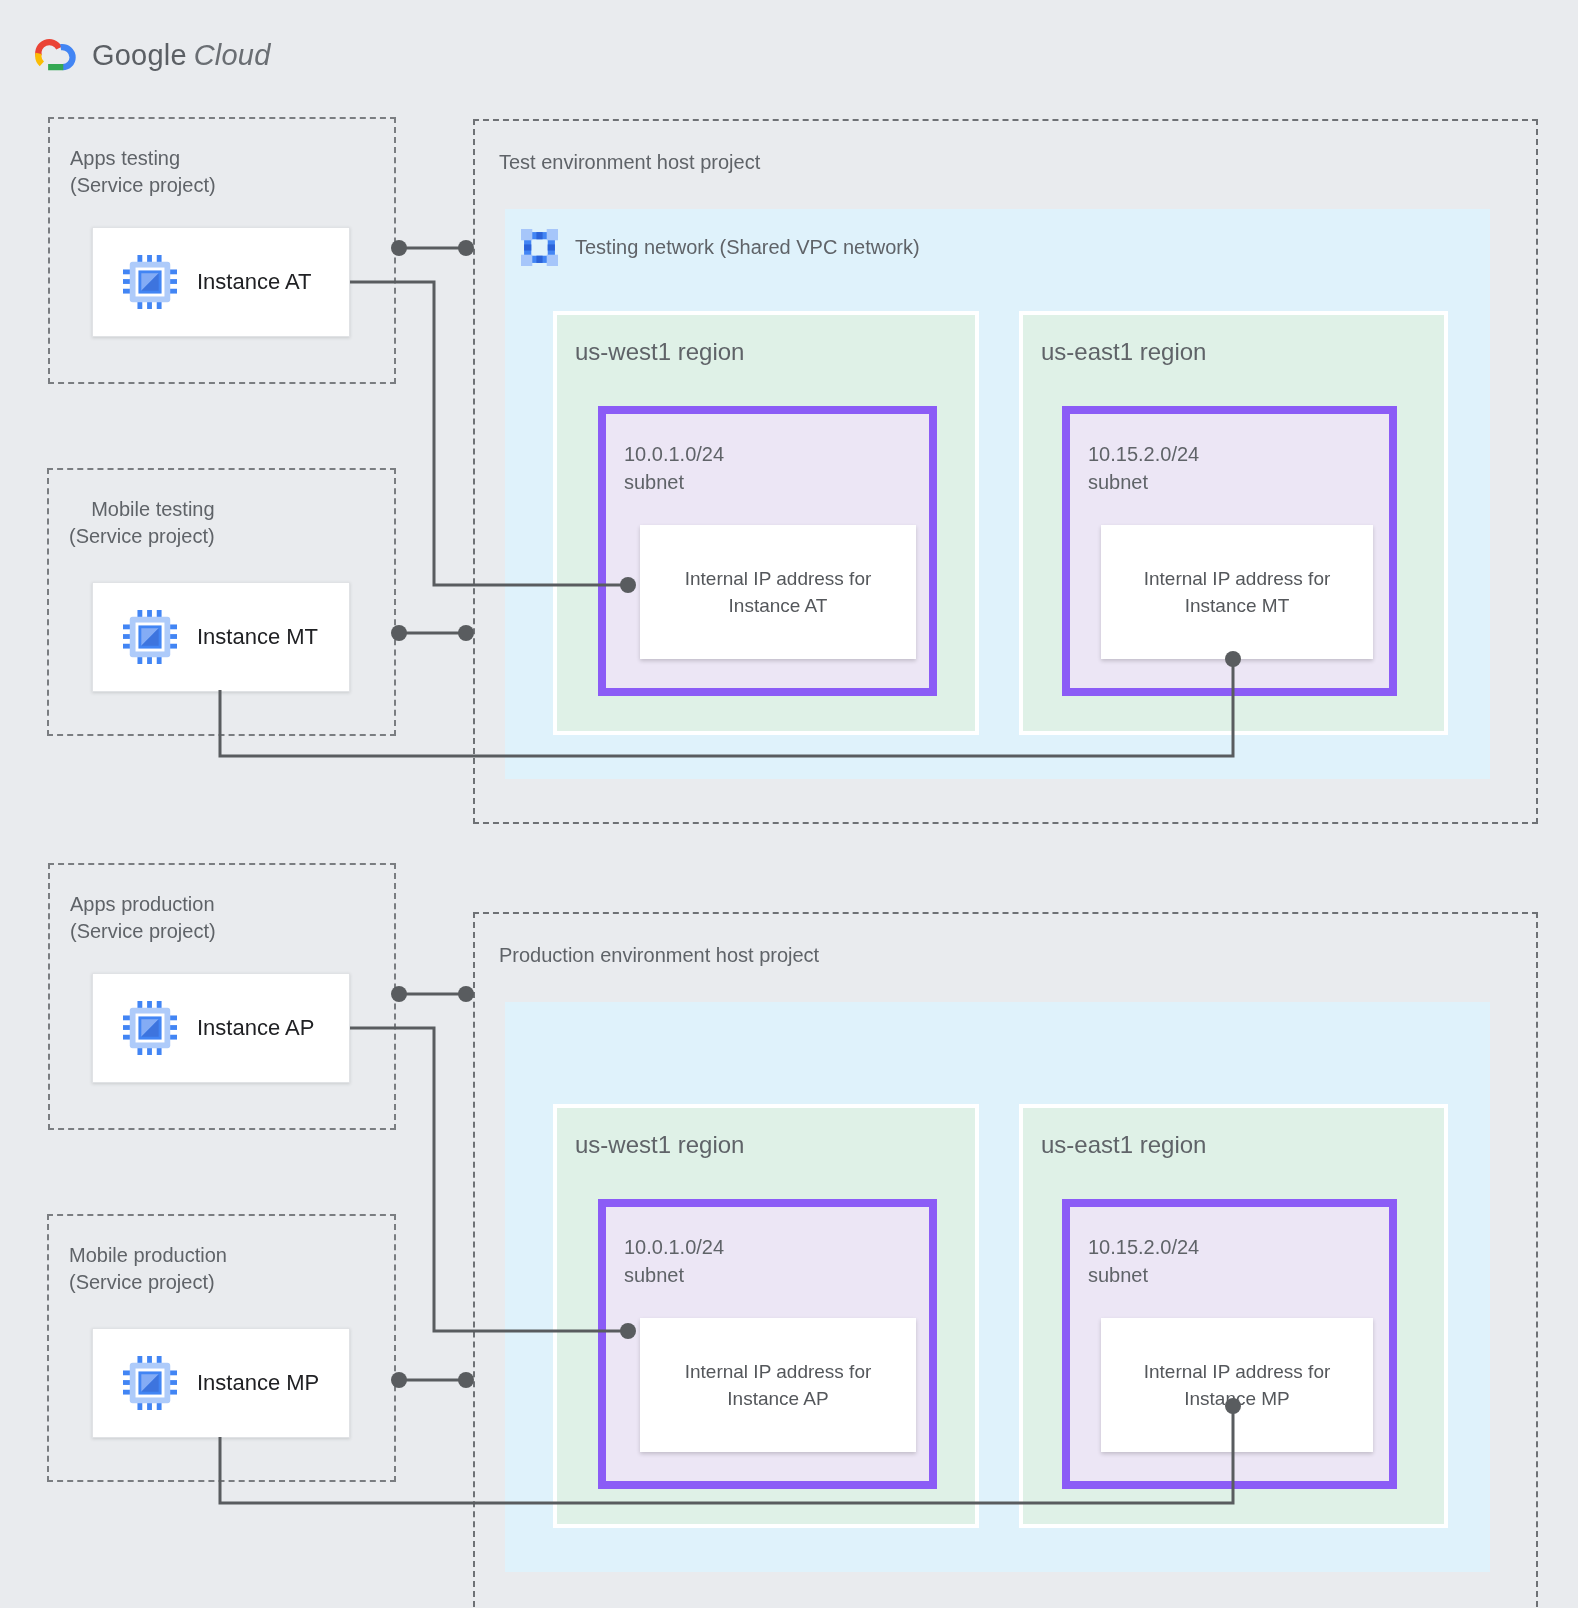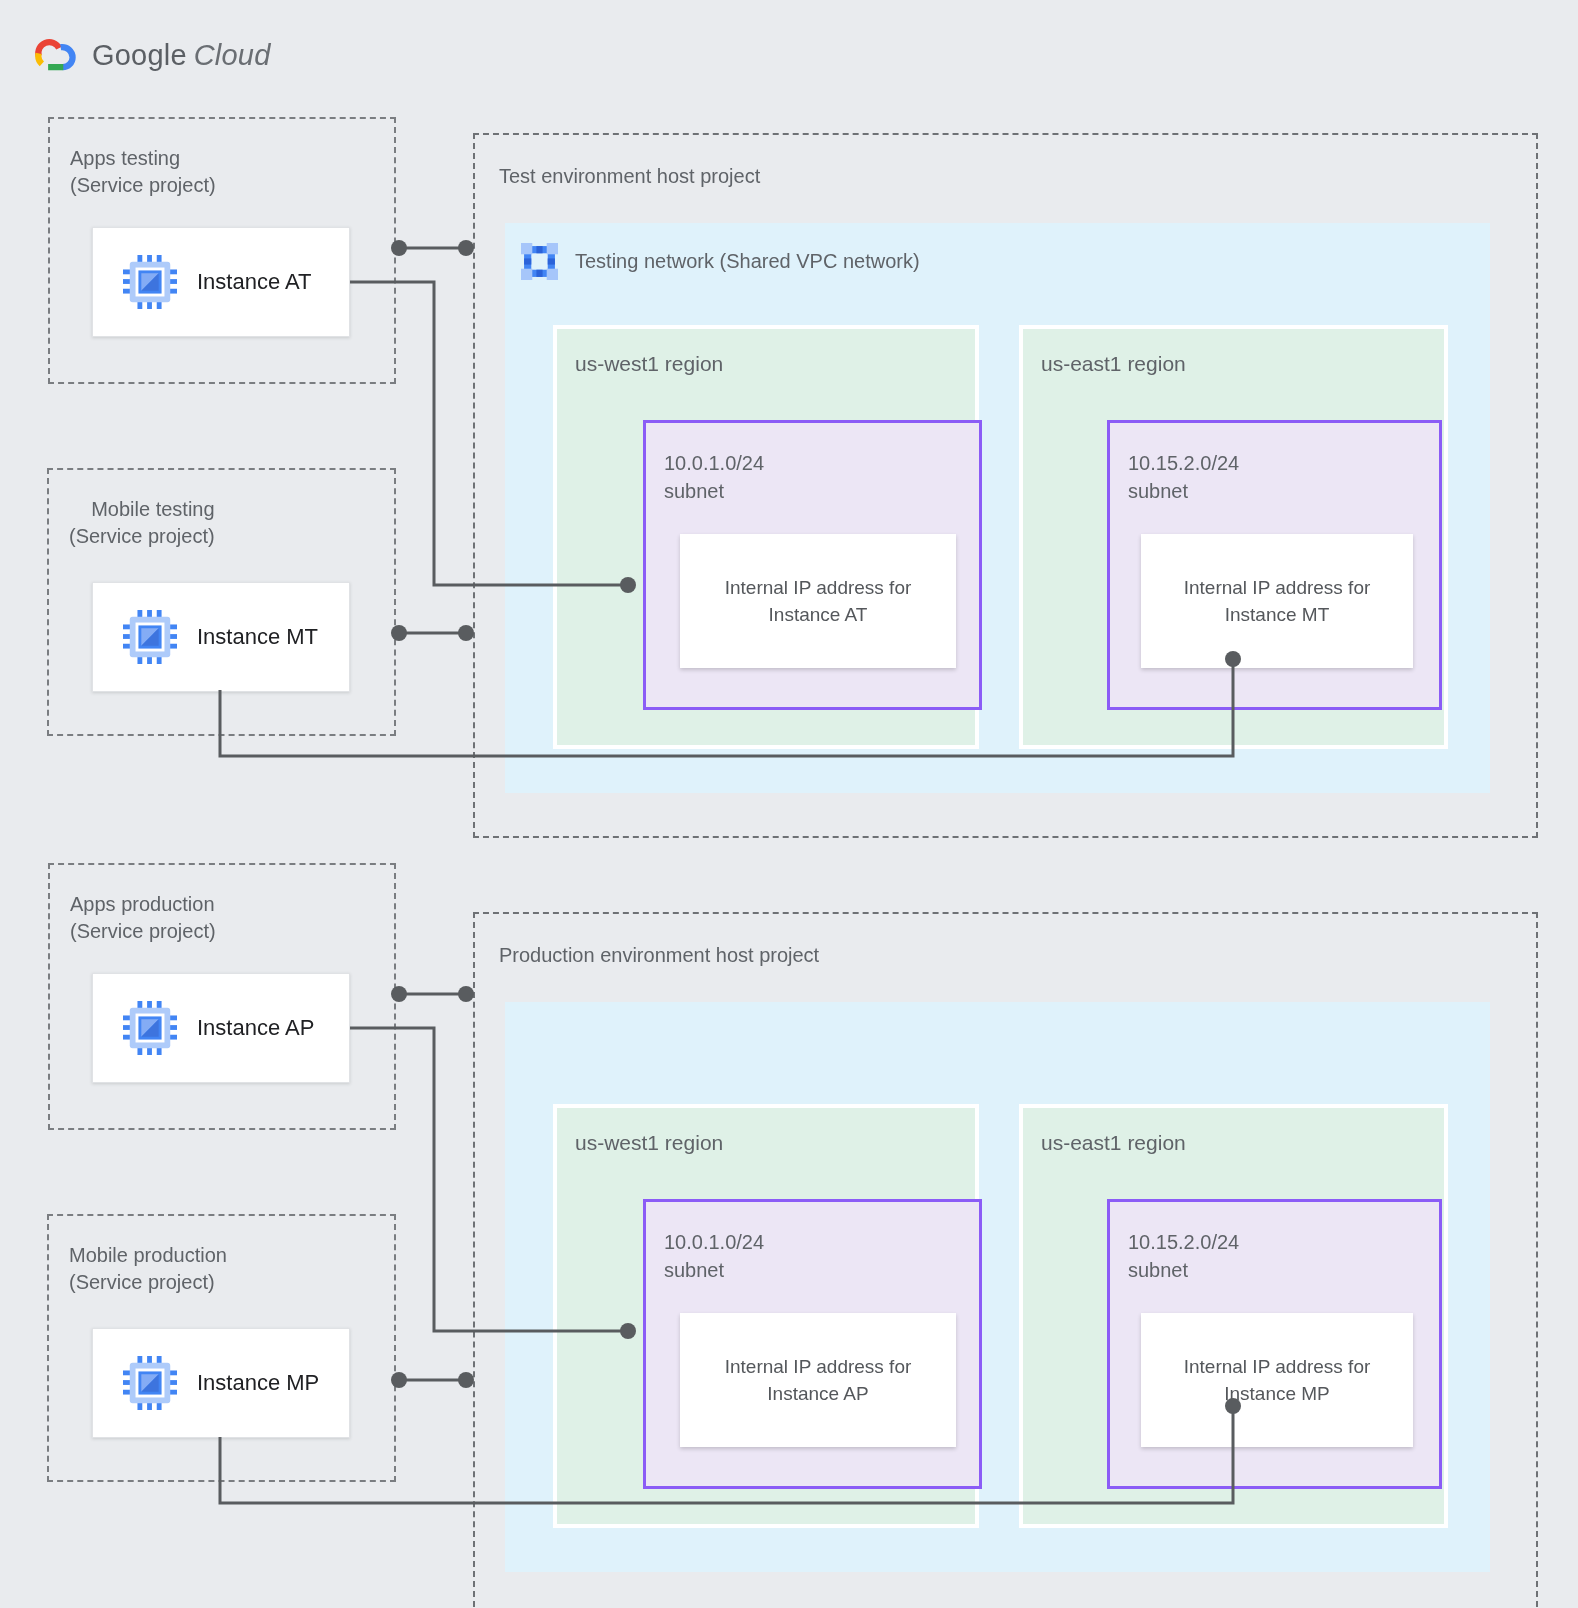--- a/index.html
+++ b/index.html
@@ -25,22 +25,22 @@
     display:flex;align-items:center;box-sizing:border-box;padding-left:30px;
   }
   .instance-card .ic{width:54px;height:54px;flex:0 0 54px;}
   .instance-card .ilabel{margin-left:20px;font-size:22px;color:#202124;}
   
   .network-box{position:absolute;background:#DFF2FB;}
   .net-header{position:absolute;left:16px;top:20px;display:flex;align-items:center;}
   .net-header .vpc{width:37px;height:37px;}
   .net-header .ntitle{margin-left:17px;font-size:20px;color:#5F6368;}
   .region-box{position:absolute;background:#DFF1E7;border:4px solid #fff;box-sizing:border-box;}
-  .region-label{position:absolute;left:18px;top:23px;font-size:21px;color:#5F6368;}
-  .subnet-box{position:absolute;background:#ECE6F5;border:3px solid #8b5cf6;box-sizing:border-box;margin-left:45px;}
+  .region-label{position:absolute;left:18px;top:23px;font-size:24px;color:#5F6368;}
+  .subnet-box{position:absolute;background:#ECE6F5;border:8px solid #8b5cf6;box-sizing:border-box;}
   .subnet-label{position:absolute;left:18px;top:26px;font-size:20px;line-height:28px;color:#5F6368;}
   .ip-box{
     position:absolute;background:#fff;box-shadow:0 2px 4px rgba(0,0,0,.18);
     display:flex;flex-direction:column;align-items:center;justify-content:center;
     font-size:19px;line-height:27px;font-weight:normal;color:#54575B;text-align:center;
   }
   
   .connectors{position:absolute;left:0;top:0;pointer-events:none;}
 </style>
 </head>
@@ -116,21 +116,21 @@
         <rect x="7" y="7" width="42" height="42" rx="3" fill="#AECBFA"></rect>
         <rect x="13" y="13" width="30" height="30" fill="#FFFFFF"></rect>
         <rect x="16" y="16" width="24" height="24" fill="#4285F4"></rect>
         <polygon points="19,37 19,19 37,19" fill="#84ACF5"></polygon>
         <polygon points="37,19 37,37 19,37" fill="#3D74DE"></polygon>
       </svg>
       <span class="ilabel">Instance MT</span>
     </div>
   </div>
 
-  <div class="host-box" style="left:473px;top:133px;width:1061px;height:701px;">
+  <div class="host-box" style="left:473px;top:119px;width:1061px;height:701px;">
     <div class="box-label">Test environment host project</div>
     <div class="network-box" style="left:30px;top:88px;width:985px;height:570px;">
       <div class="net-header">
         <svg class="vpc" viewBox="0 0 36 36">
           <rect x="4" y="3" width="28" height="7" fill="#4285F4"></rect>
           <rect x="4" y="26" width="28" height="7" fill="#4285F4"></rect>
           <rect x="3" y="4" width="7" height="28" fill="#4285F4"></rect>
           <rect x="26" y="4" width="7" height="28" fill="#4285F4"></rect>
           <rect x="15" y="3" width="6" height="7" fill="#2B63D9"></rect>
           <rect x="15" y="26" width="6" height="7" fill="#2B63D9"></rect>

